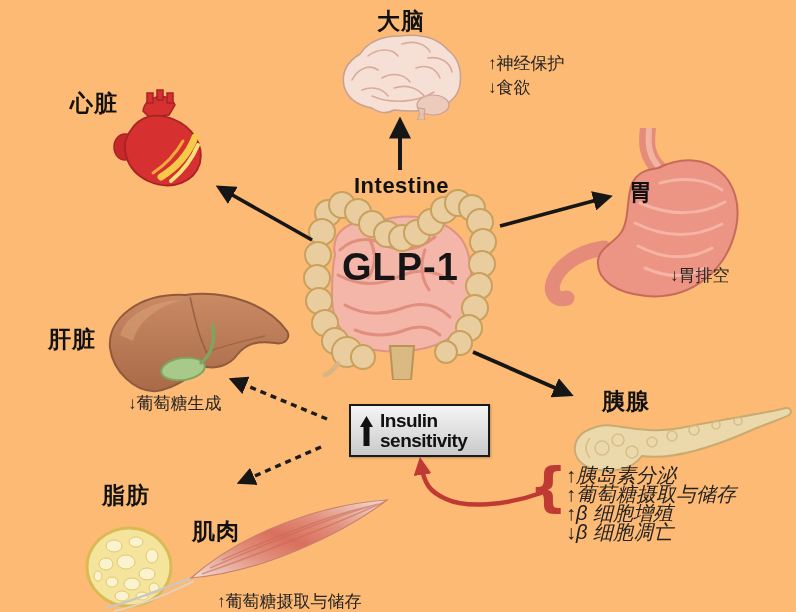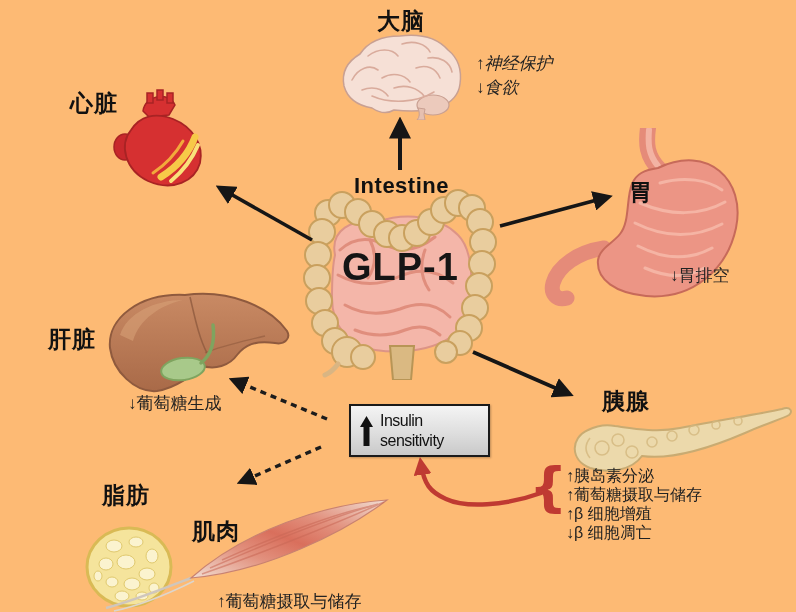--- a/index.html
+++ b/index.html
@@ -12,32 +12,32 @@
   .arrow-layer{position:absolute;left:0;top:0;z-index:2;pointer-events:none;}
   .organ-label{
     position:absolute;z-index:4;font-weight:bold;font-size:23px;letter-spacing:1px;
     white-space:nowrap;color:#111;
   }
   .organ-label.en{font-size:22px;letter-spacing:0.5px;}
   .effects{
     position:absolute;z-index:4;font-size:17px;font-weight:500;color:#222;
     line-height:24px;white-space:nowrap;
   }
-  .effects.small{font-size:16px;line-height:19px;font-weight:500;}
+  .effects.small{font-size:20px;line-height:19px;font-weight:500;font-style:italic;}
   .glp1{
     position:absolute;z-index:3;font-weight:bold;font-size:38px;letter-spacing:1px;
     color:#151515;white-space:nowrap;
   }
   .insulin-box{
     position:absolute;z-index:3;left:349px;top:404px;width:122px;height:45px;
     border:2px solid #1a1a1a;background:linear-gradient(180deg,#f4f4f4 0%,#dedede 55%,#c9c9c9 100%);
     display:flex;align-items:center;gap:7px;padding:2px 6px 2px 9px;
     box-shadow:1px 1px 2px rgba(0,0,0,0.25);
   }
-  .insulin-box .txt{font-weight:normal;font-size:16px;line-height:20px;color:#111;letter-spacing:-0.5px;}
+  .insulin-box .txt{font-weight:bold;font-size:19px;line-height:20px;color:#111;letter-spacing:-0.5px;}
   .red-brace{
     position:absolute;z-index:4;left:529px;top:464px;width:28px;
     font-size:54px;line-height:48px;font-weight:bold;color:#bf3a32;
     font-family:"DejaVu Sans",sans-serif;
   }
 </style>
 </head>
 <body>
 
 <div class="canvas">
@@ -213,21 +213,21 @@
     <line x1="400" y1="170" x2="400" y2="122" stroke="#161616" stroke-width="4" marker-end="url(#mB)"></line>
     <line x1="312" y1="240" x2="220" y2="188" stroke="#161616" stroke-width="3.6" marker-end="url(#mB)"></line>
     <line x1="500" y1="226" x2="608" y2="197" stroke="#161616" stroke-width="3.6" marker-end="url(#mB)"></line>
     <line x1="473" y1="352" x2="569" y2="394" stroke="#161616" stroke-width="3.8" marker-end="url(#mB)"></line>
     <line x1="327" y1="419" x2="233" y2="380" stroke="#1c1c1c" stroke-width="3.4" stroke-dasharray="6 5" marker-end="url(#mB)"></line>
     <line x1="321" y1="447" x2="241" y2="482" stroke="#1c1c1c" stroke-width="3.4" stroke-dasharray="6 5" marker-end="url(#mB)"></line>
     <path d="M 541,493 C 505,506 465,508 446,499 C 430,492 424,484 421,464" fill="none" stroke="#bf3a32" stroke-width="4.5" stroke-linecap="round" marker-end="url(#mR)"></path>
   </svg>
 
   <div class="organ-label" style="left:377px;top:6px;">大脑</div>
-  <div class="effects" style="left:476px;top:52px;font-style:italic;">
+  <div class="effects" style="left:488px;top:52px;">
     <div>↑神经保护</div>
     <div>↓食欲</div>
   </div>
 
   <div class="organ-label" style="left:70px;top:88px;text-align:right;">心脏</div>
 
   <div class="organ-label" style="left:629px;top:177px;">胃</div>
   <div class="effects" style="left:670px;top:264px;">
     <div>↓胃排空</div>
   </div>

